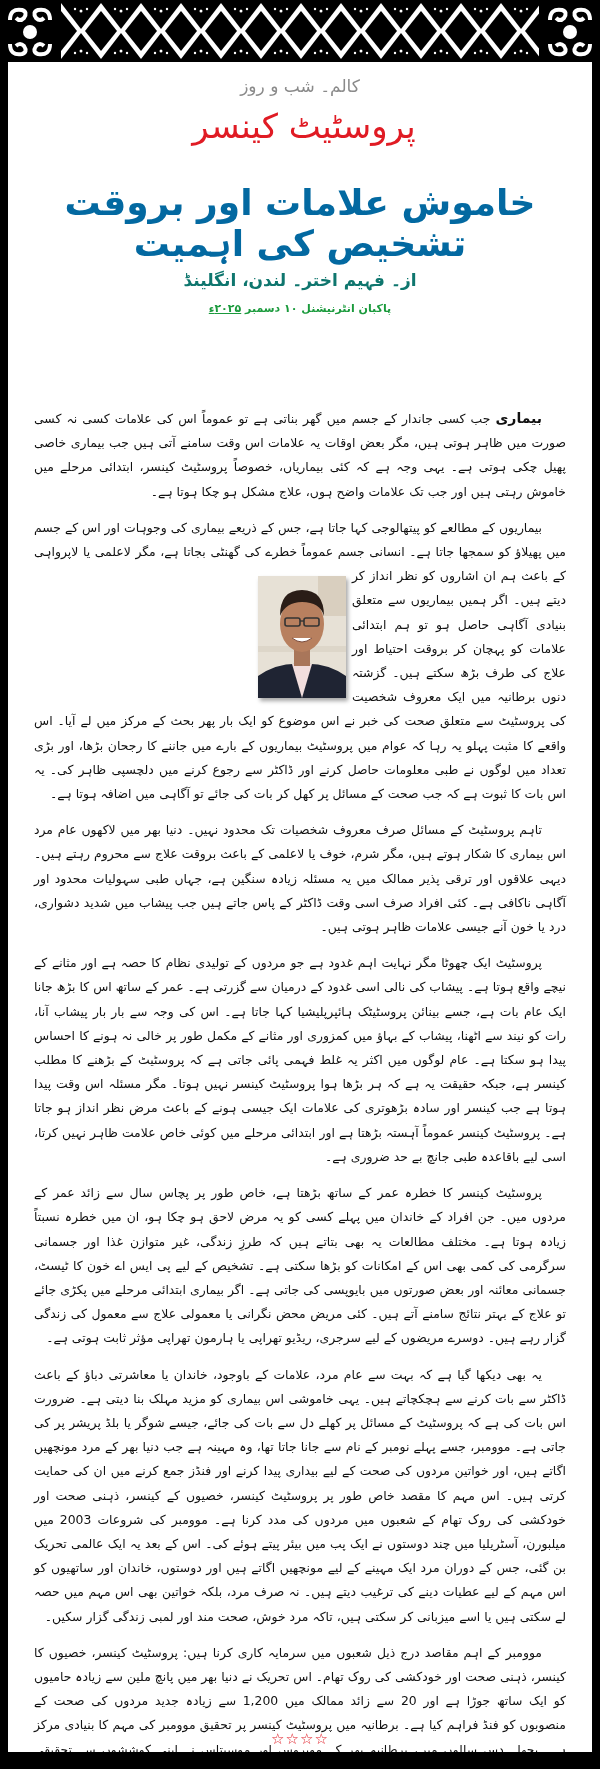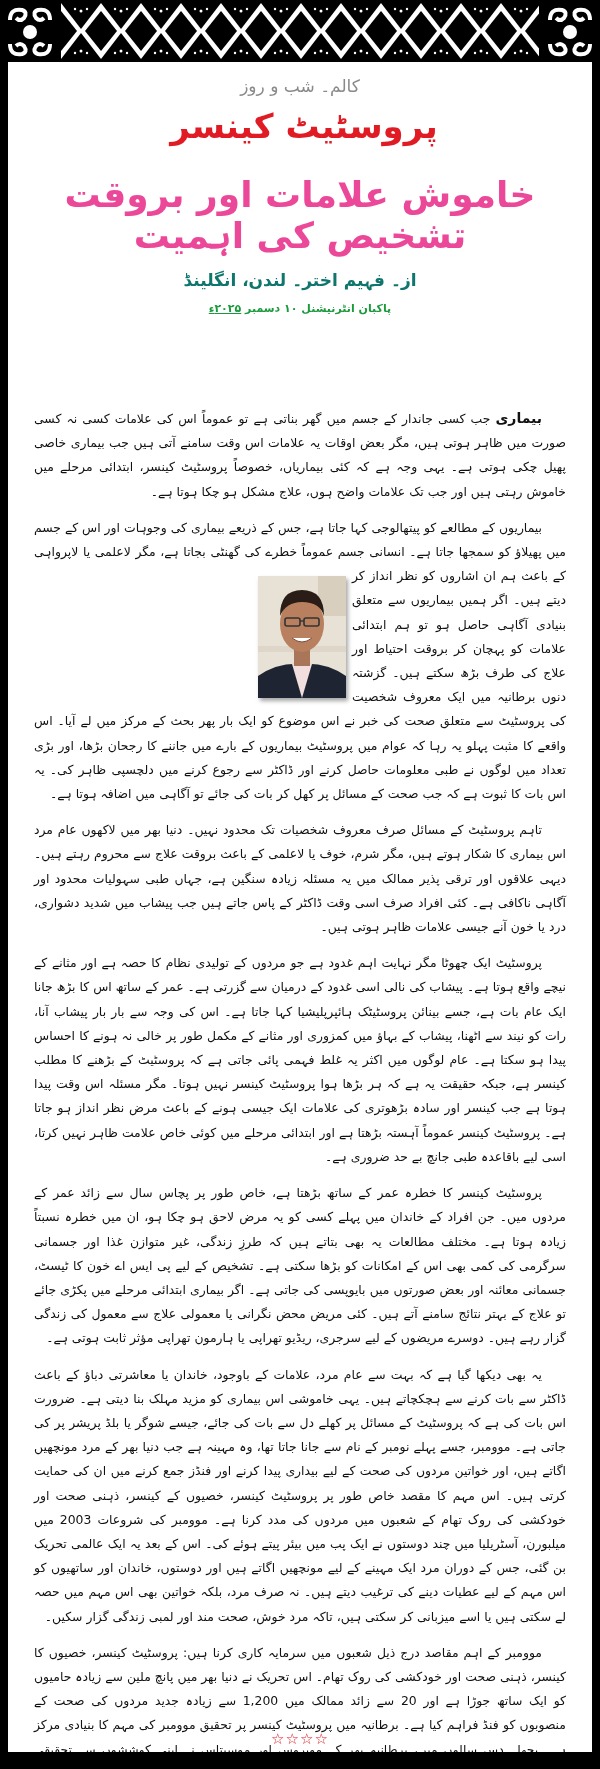--- a/index.html
+++ b/index.html
@@ -4,22 +4,22 @@
 <style>
   html, body { margin:0; padding:0; }
   body { width:600px; height:1769px; background:#000; font-family:"DejaVu Sans", sans-serif; overflow:hidden; position:relative; }
   .banner { position:absolute; left:0; top:0; width:600px; height:62px; background:#000; }
   .banner .end { position:absolute; top:4px; width:52px; height:56px; }
   .banner .end.left { left:4px; }
   .banner .end.right { right:4px; }
   .banner .middle { position:absolute; left:58px; right:58px; top:3px; height:56px; background:#fff; border-left:3px solid #000; border-right:3px solid #000; overflow:hidden; }
   .page { position:absolute; left:8px; top:62px; width:584px; height:1760px; background:#fff; direction:rtl; }
   .kicker { position:absolute; left:0; right:0; top:14px; text-align:center; color:#8a8a8a; font-size:17px; }
-  .title1 { position:absolute; left:8px; right:0; top:44px; text-align:center; color:#e01b24; font-size:34px; font-weight:bold; }
-  .title2 { position:absolute; left:0; right:0; top:112px; text-align:center; color:#ec4899; font-size:36px; font-weight:bold; }
+  .title1 { position:absolute; left:8px; right:0; top:44px; text-align:center; color:#e01b24; font-size:34px; font-weight:normal; }
+  .title2 { position:absolute; left:0; right:0; top:120px; text-align:center; color:#0369a1; font-size:36px; font-weight:bold; }
   .byline { position:absolute; left:0; right:0; top:208px; text-align:center; color:#0f766e; font-size:17px; font-weight:bold; }
   .publine { position:absolute; left:0; right:0; top:240px; text-align:center; color:#1a9a3c; font-size:11px; font-weight:bold; }
   .publine .year { text-decoration:underline; }
   .body { position:absolute; left:14px; right:14px; top:332px; color:#111; font-size:12.4px; line-height:24.2px; text-align:justify; }
   .body p { margin:12px; text-indent:24px; }
   .body p.first { text-indent:24px; }
   .lead { font-weight:bold; font-size:14px; }
   .photo { float:left; width:88px; height:122px; margin:0 6px 0 0; position:relative; top:60px; box-shadow:2px 3px 4px rgba(0,0,0,.35); overflow:hidden; background:#e9e4dc; direction:ltr; }
   .photo svg { display:block; }
   .stars { position:absolute; left:0; right:0; top:1668px; text-align:center; color:#e01b24; font-size:15px; letter-spacing:1px; }

